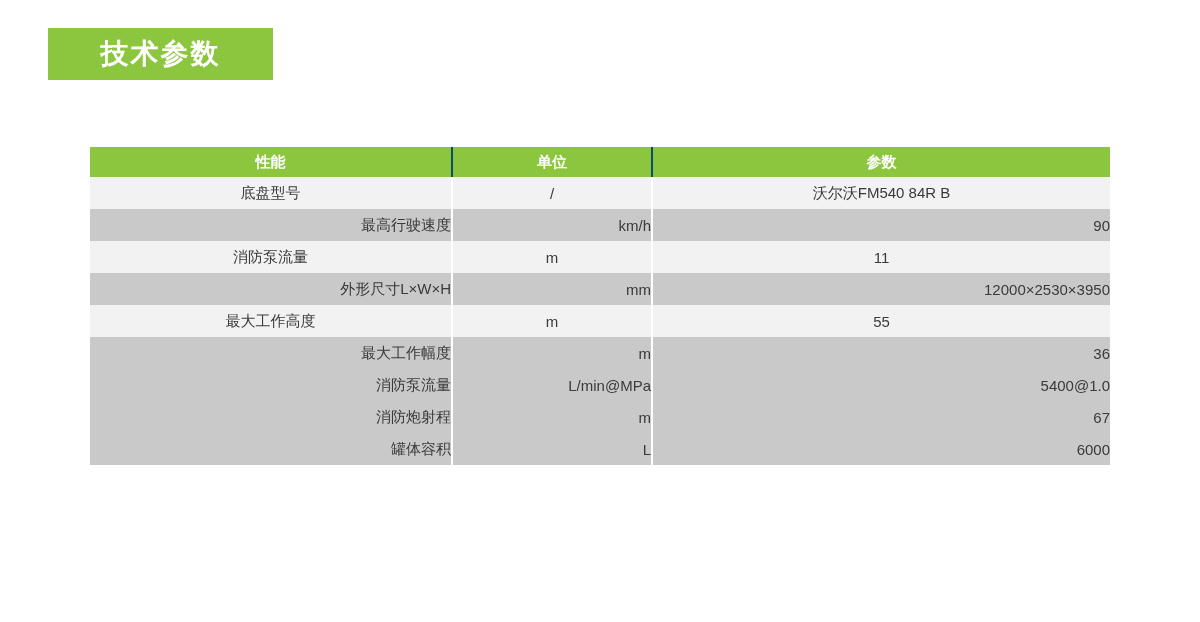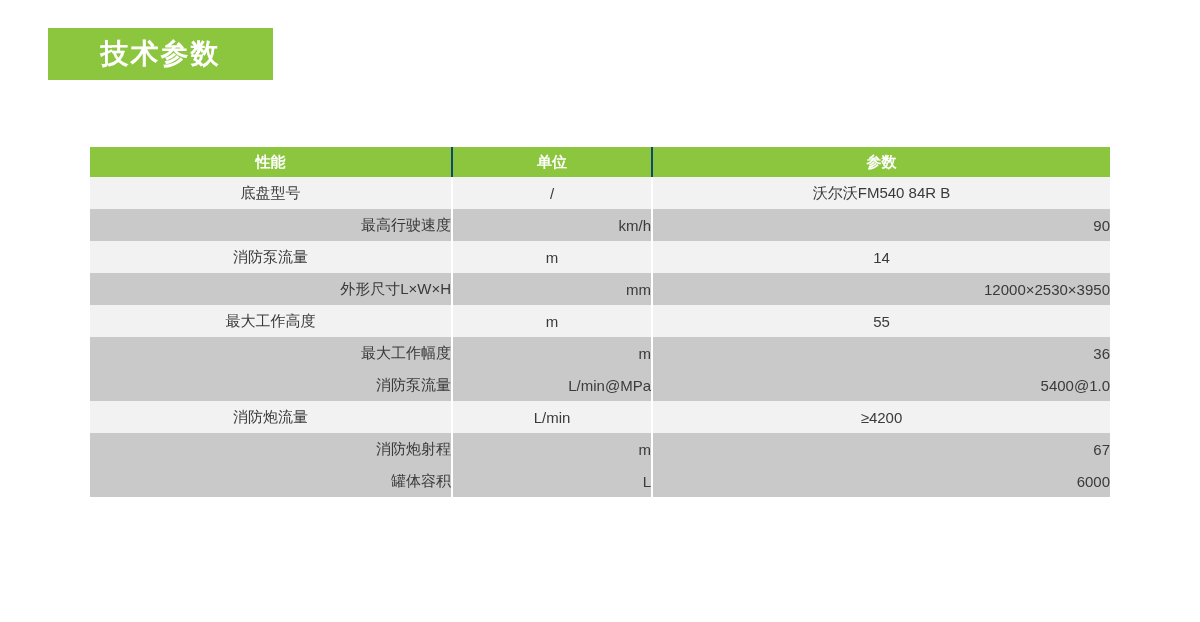--- a/index.html
+++ b/index.html
@@ -105,21 +105,21 @@
         <td>沃尔沃FM540 84R B</td>
       </tr>
       <tr class="row-odd">
         <td>最高行驶速度</td>
         <td>km/h</td>
         <td>90</td>
       </tr>
       <tr class="row-even">
         <td>消防泵流量</td>
         <td>m</td>
-        <td>14</td>
+        <td>11</td>
       </tr>
       <tr class="row-odd">
         <td>外形尺寸L×W×H</td>
         <td>mm</td>
         <td>12000×2530×3950</td>
       </tr>
       <tr class="row-even">
         <td>最大工作高度</td>
         <td>m</td>
         <td>55</td>
@@ -127,25 +127,20 @@
       <tr class="row-odd">
         <td>最大工作幅度</td>
         <td>m</td>
         <td>36</td>
       </tr>
       <tr class="row-odd">
         <td>消防泵流量</td>
         <td>L/min@MPa</td>
         <td>5400@1.0</td>
       </tr>
-      <tr class="row-even">
-        <td>消防炮流量</td>
-        <td>L/min</td>
-        <td>≥4200</td>
-      </tr>
       <tr class="row-odd">
         <td>消防炮射程</td>
         <td>m</td>
         <td>67</td>
       </tr>
       <tr class="row-odd">
         <td>罐体容积</td>
         <td>L</td>
         <td>6000</td>
       </tr>

